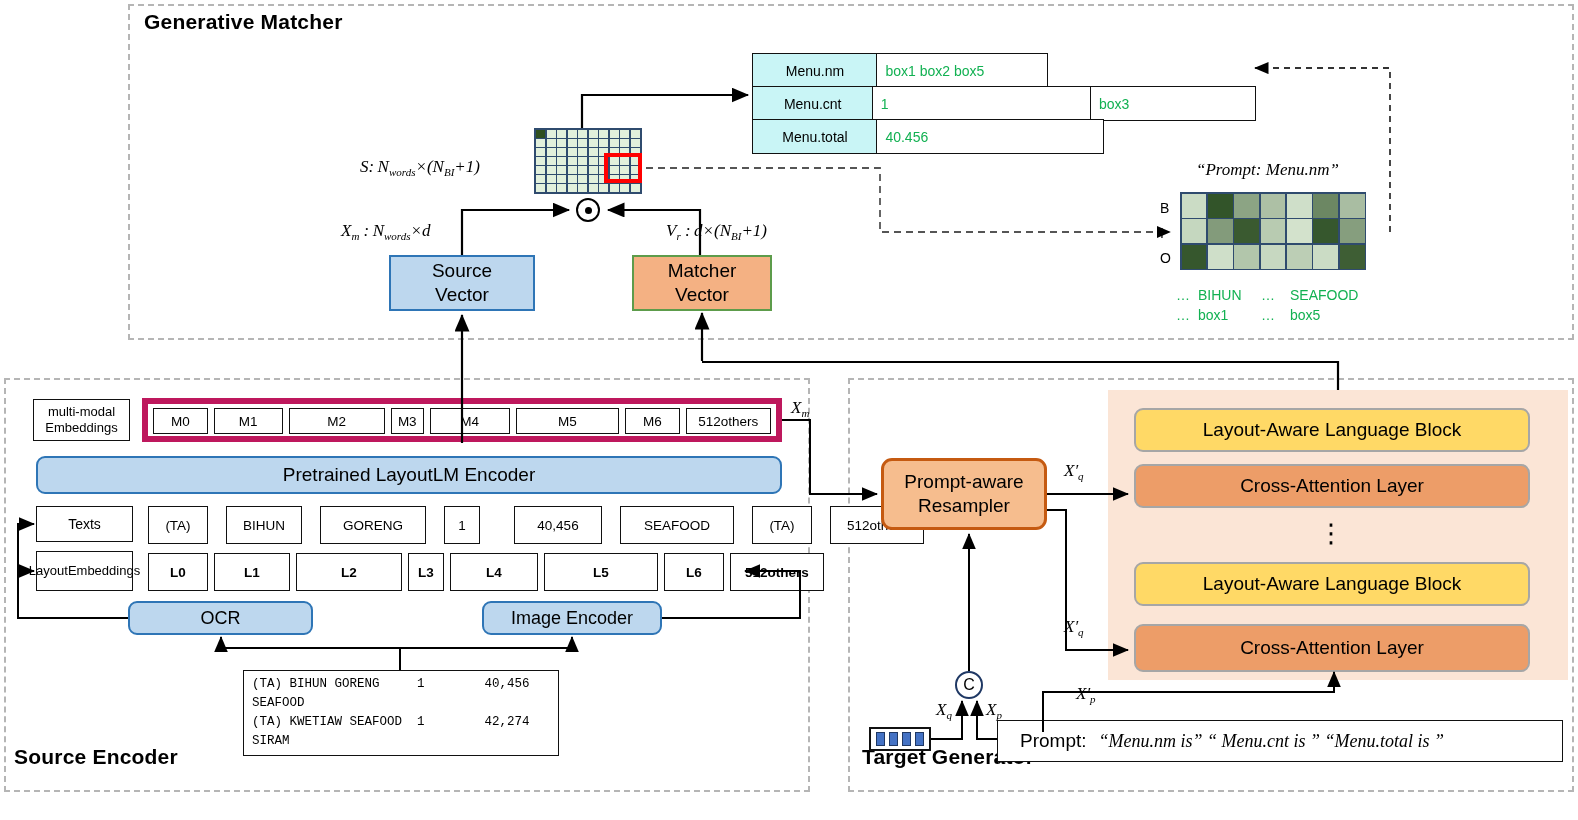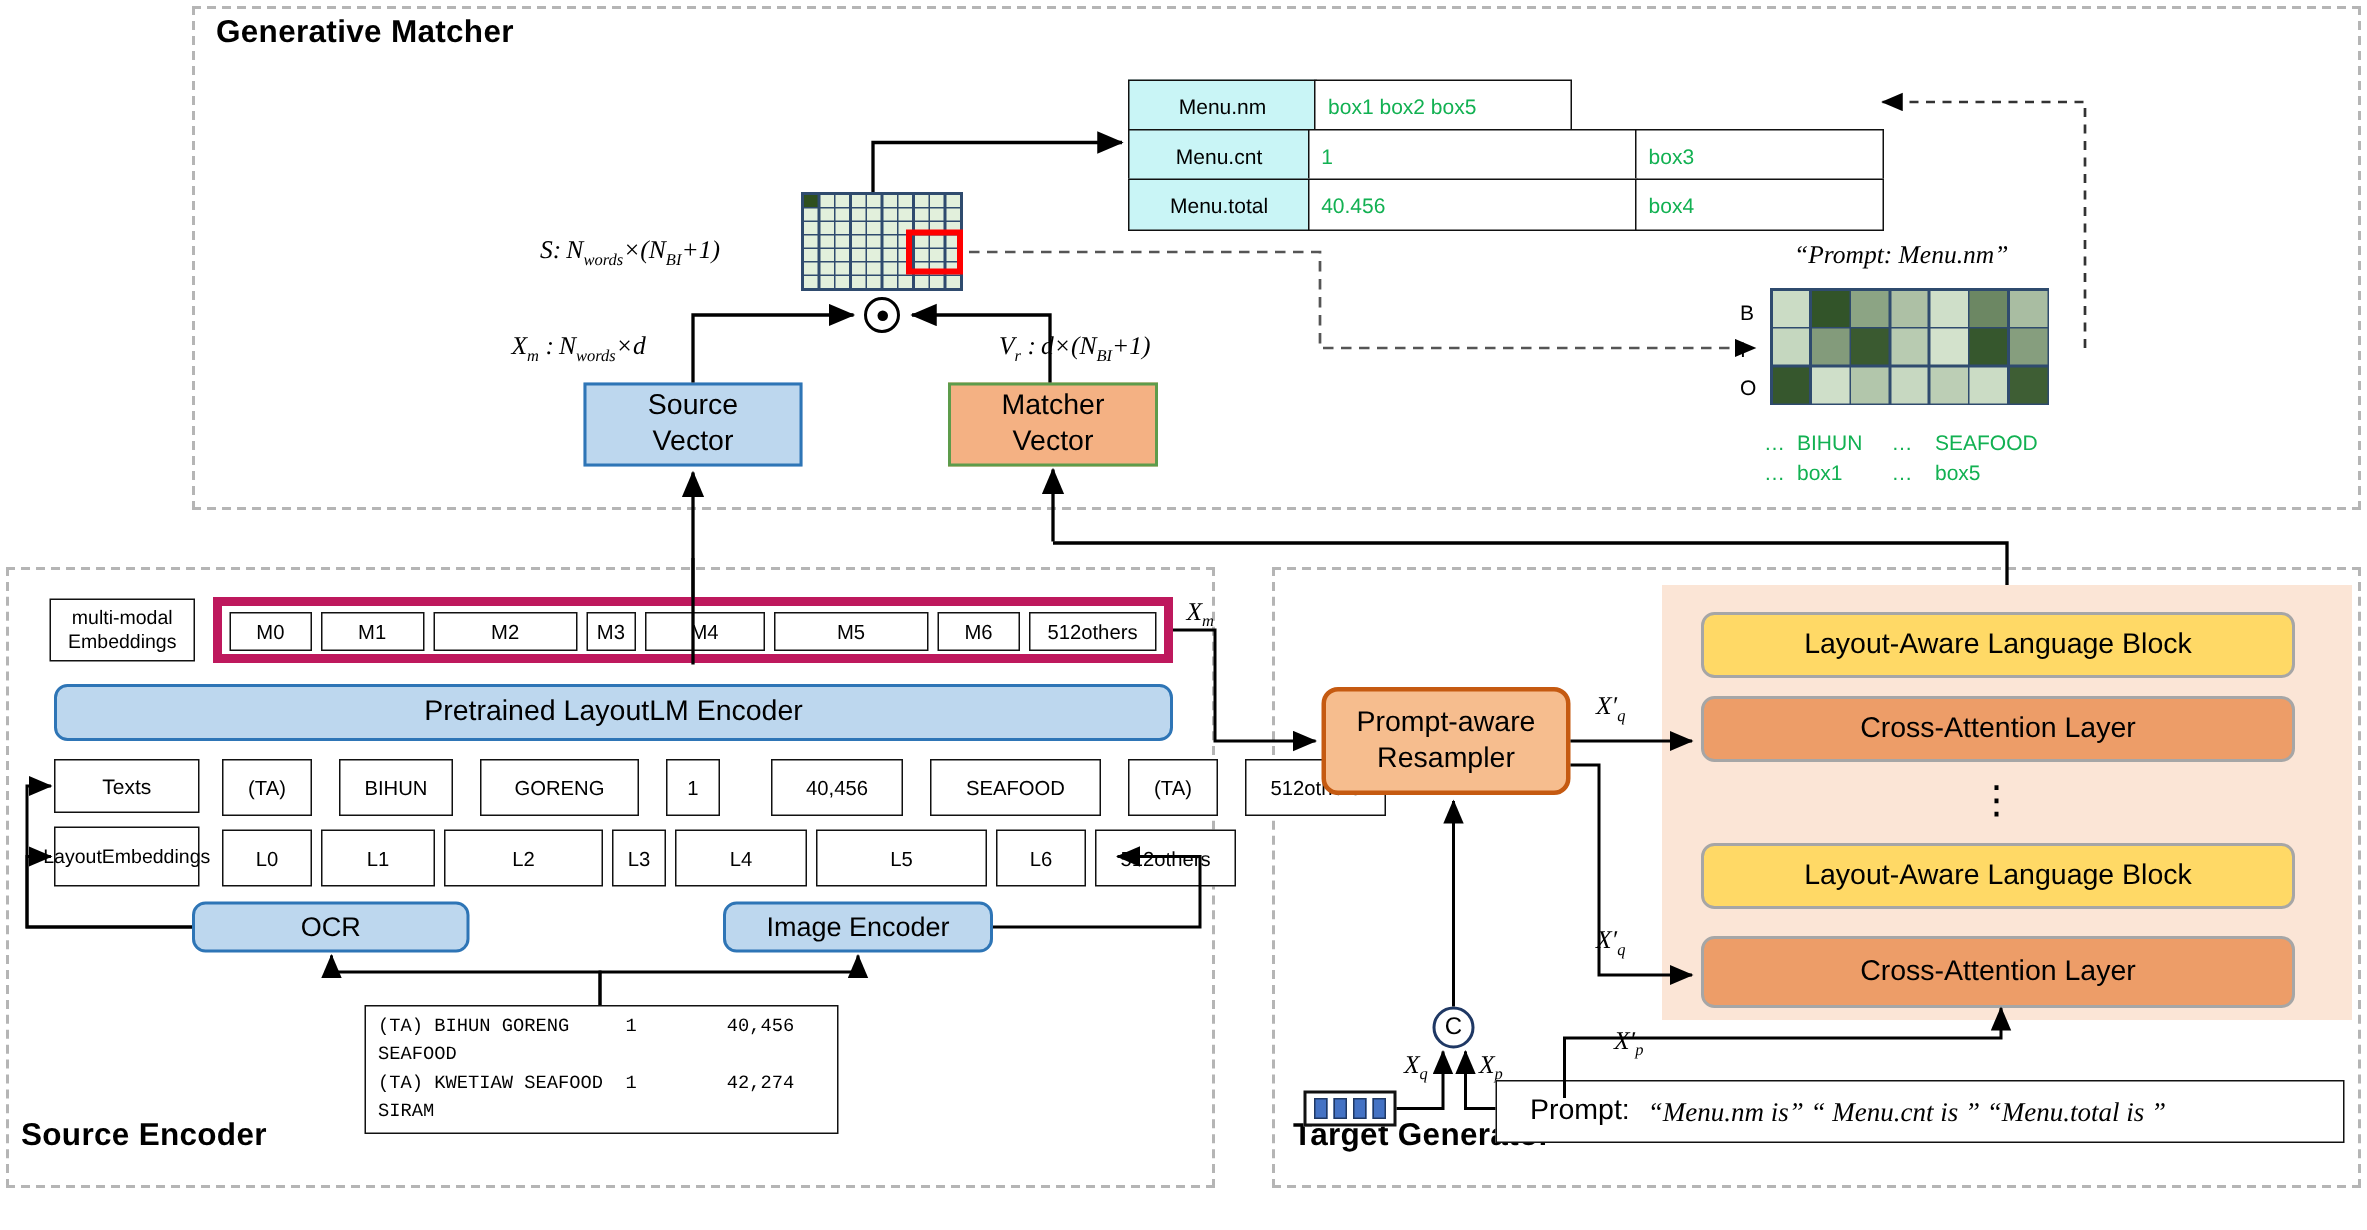--- a/index.html
+++ b/index.html
@@ -51,21 +51,20 @@
       <div class="ctr white-cell" style="width: 162px; height: 100%; margin-top: -1.6px; margin-left: -1.6px;">box1 box2 box5</div>
     </div>
     <div style="display: flex; height: 33px;">
       <div class="ctr cyan" style="width: 124px; height: 100%; margin-top: -1.6px;">Menu.cnt</div>
       <div class="ctr white-cell" style="width: 218px; height: 100%; margin-top: -1.6px; margin-left: -1.6px;">1</div>
       <div class="ctr white-cell" style="width: 162px; height: 100%; margin-top: -1.6px; margin-left: -1.6px;">box3</div>
     </div>
     <div style="display: flex; height: 33px;">
       <div class="ctr cyan" style="width: 124px; height: 100%; margin-top: -1.6px;">Menu.total</div>
       <div class="ctr white-cell" style="width: 218px; height: 100%; margin-top: -1.6px; margin-left: -1.6px;">40.456</div>
-      <div class="ctr white-cell" style="width: 162px; height: 100%; margin-top: -1.6px; margin-left: -1.6px;">box4</div>
     </div>
   </div>
 
 <div class="abs" style="left:534px;top:128px;width:108px;height:66px;background:#2f4b6e;padding:2px;">
   <div id="score-grid" style="display:grid;grid-template-columns:repeat(10,1fr);
        grid-template-rows:repeat(7,1fr);gap:1.5px;width:100%;height:100%;">
       <div style="background: rgb(47, 79, 31);"></div>
       <div style="background: rgb(226, 240, 220);"></div>
       <div style="background: rgb(226, 240, 220);"></div>
       <div style="background: rgb(226, 240, 220);"></div>
@@ -238,21 +237,21 @@
     <div class="cell ctr" style="width: 86px; height: 100%; margin-left: 16px;">40,456</div>
     <div class="cell ctr" style="width: 112px; height: 100%;">SEAFOOD</div>
     <div class="cell ctr" style="width: 58px; height: 100%;">(TA)</div>
     <div class="cell ctr" style="width: 92px; height: 100%;">512others</div>
   </div>
 
 <div class="abs ctr cell" style="left:36px;top:551px;width:97px;height:40px;flex-direction:row;font-size:13px;line-height:1.2;">
   <span>Layout</span>
   <span>Embeddings</span>
 </div>
-<div id="layout-tokens" style="position:absolute;left:148px;top:553px;display:flex;gap:6px;height:36px;">
+<div id="layout-tokens" style="position:absolute;left:148px;top:553px;display:flex;gap:6px;height:36px;font-weight:bold;">
     <div class="cell ctr" style="width: 58px; height: 100%;">L0</div>
     <div class="cell ctr" style="width: 74px; height: 100%;">L1</div>
     <div class="cell ctr" style="width: 104px; height: 100%;">L2</div>
     <div class="cell ctr" style="width: 34px; height: 100%;">L3</div>
     <div class="cell ctr" style="width: 86px; height: 100%;">L4</div>
     <div class="cell ctr" style="width: 112px; height: 100%;">L5</div>
     <div class="cell ctr" style="width: 58px; height: 100%;">L6</div>
     <div class="cell ctr" style="width: 92px; height: 100%;">512others</div>
   </div>
 

